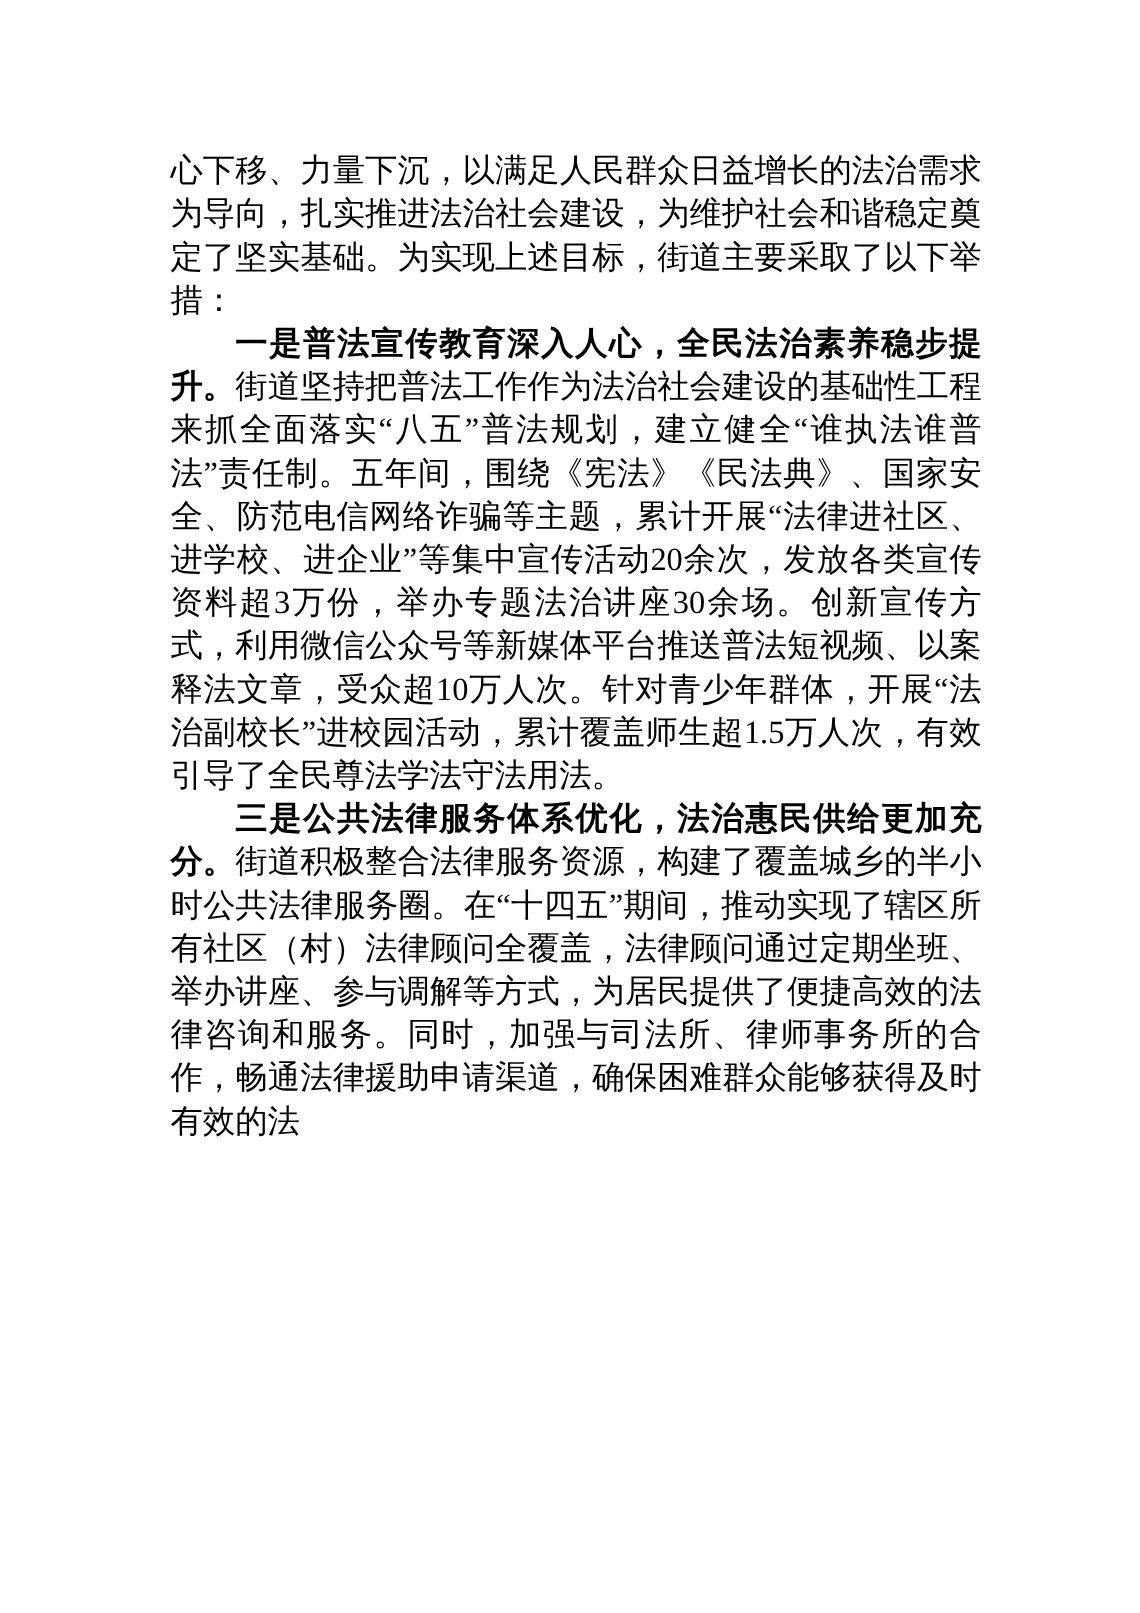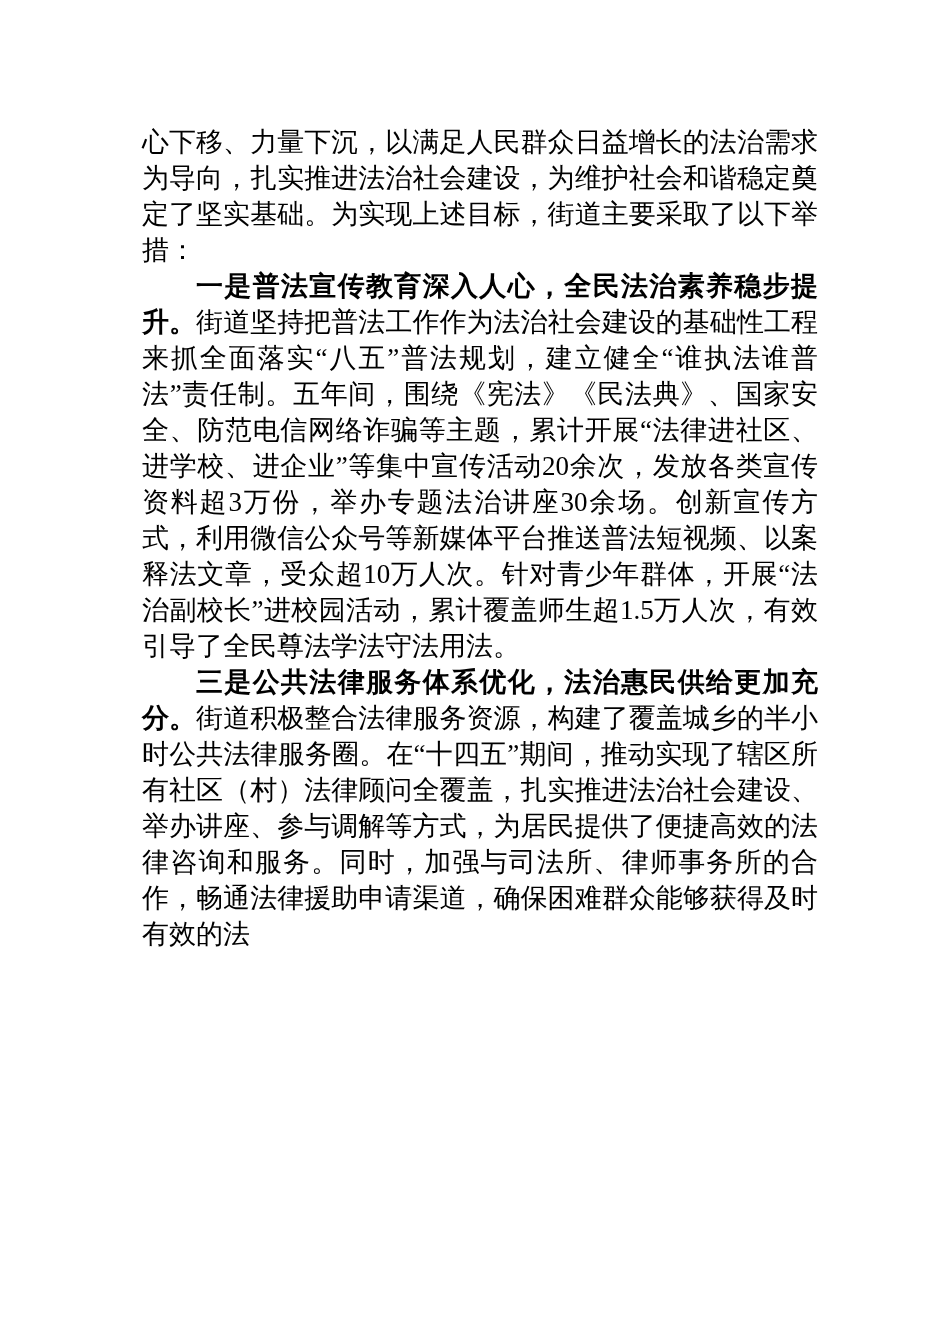--- a/index.html
+++ b/index.html
@@ -41,16 +41,16 @@
 <body>
 
 <div class="page">
   <div class="content">
 
     <p class="para no-indent"><strong></strong><span>心下移、力量下沉，以满足人民群众日益增长的法治需求为导向，扎实推进法治社会建设，为维护社会和谐稳定奠定了坚实基础。为实现上述目标，街道主要采取了以下举措：</span></p>
 
     <p class="para"><strong>一是普法宣传教育深入人心，全民法治素养稳步提升。</strong><span>街道坚持把普法工作作为法治社会建设的基础性工程来抓全面落实“八五”普法规划，建立健全“谁执法谁普法”责任制。五年间，围绕《宪法》《民法典》、国家安全、防范电信网络诈骗等主题，累计开展“法律进社区、进学校、进企业”等集中宣传活动20余次，发放各类宣传资料超3万份，举办专题法治讲座30余场。创新宣传方式，利用微信公众号等新媒体平台推送普法短视频、以案释法文章，受众超10万人次。针对青少年群体，开展“法治副校长”进校园活动，累计覆盖师生超1.5万人次，有效引导了全民尊法学法守法用法。</span></p>
 
 
-    <p class="para"><strong>三是公共法律服务体系优化，法治惠民供给更加充分。</strong><span>街道积极整合法律服务资源，构建了覆盖城乡的半小时公共法律服务圈。在“十四五”期间，推动实现了辖区所有社区（村）法律顾问全覆盖，扎实推进法治社会建设、举办讲座、参与调解等方式，为居民提供了便捷高效的法律咨询和服务。同时，加强与司法所、律师事务所的合作，畅通法律援助申请渠道，确保困难群众能够获得及时有效的法</span></p>
+    <p class="para"><strong>三是公共法律服务体系优化，法治惠民供给更加充分。</strong><span>街道积极整合法律服务资源，构建了覆盖城乡的半小时公共法律服务圈。在“十四五”期间，推动实现了辖区所有社区（村）法律顾问全覆盖，法律顾问通过定期坐班、举办讲座、参与调解等方式，为居民提供了便捷高效的法律咨询和服务。同时，加强与司法所、律师事务所的合作，畅通法律援助申请渠道，确保困难群众能够获得及时有效的法</span></p>
 
   </div>
 </div>
 
 </body></html>

